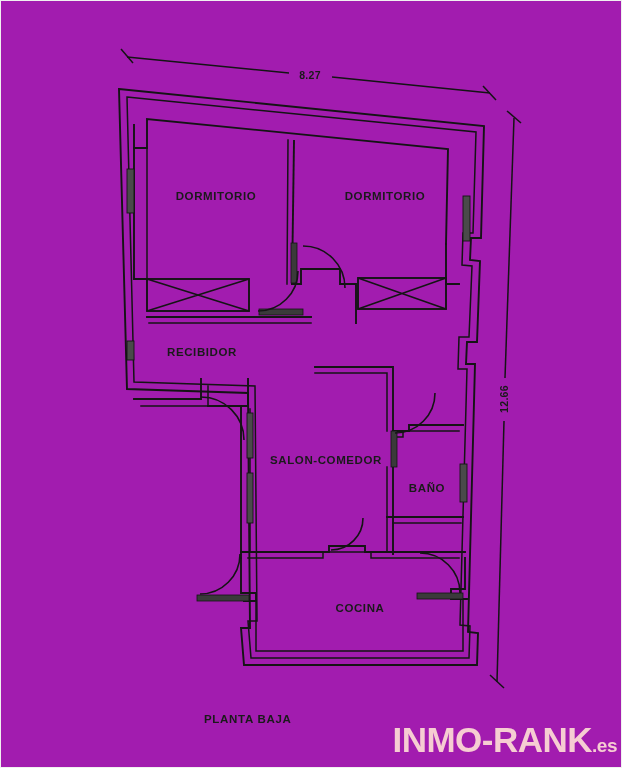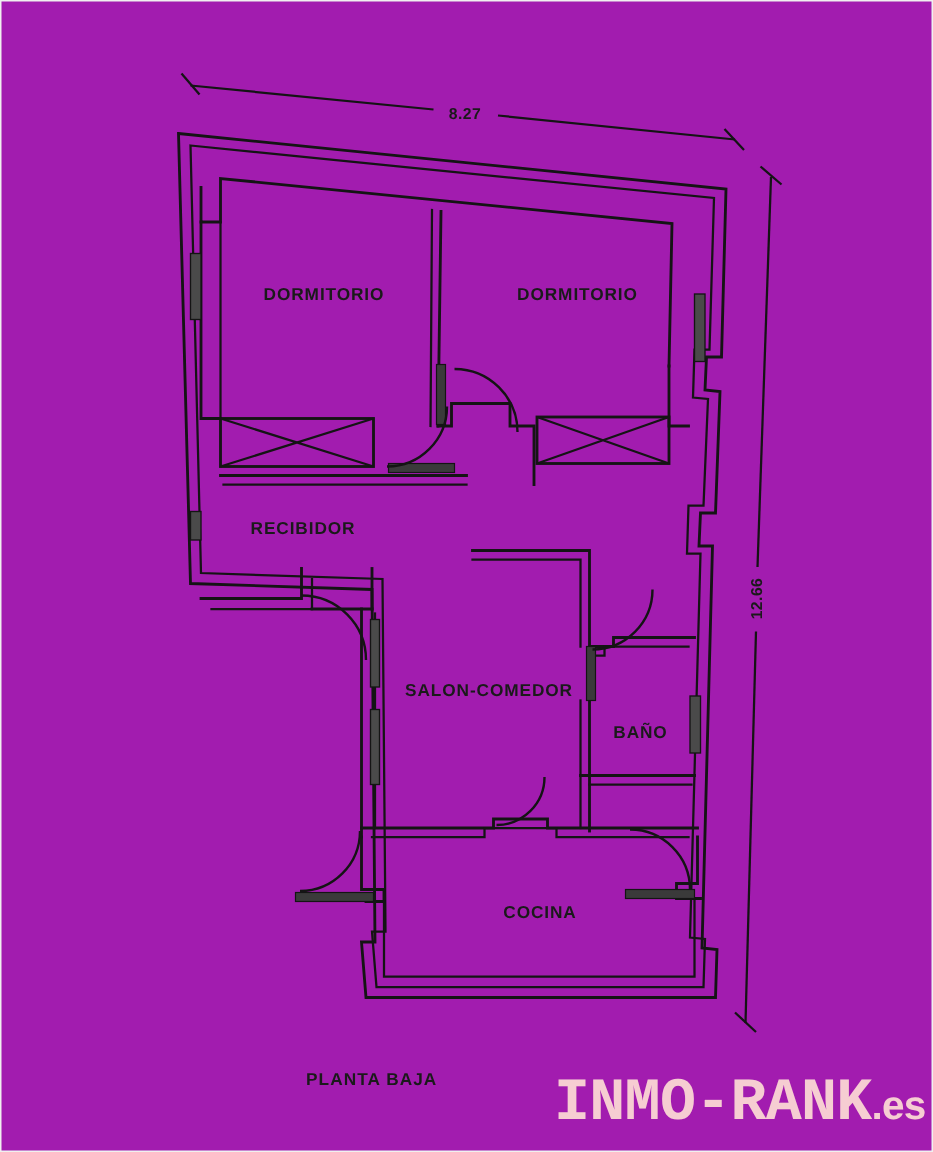--- a/index.html
+++ b/index.html
@@ -92,28 +92,28 @@
   .watermark {
     position: absolute;
     right: 4px;
     bottom: 10px;
     line-height: 1;
     white-space: nowrap;
     user-select: none;
     pointer-events: none;
   }
   .wm-main {
-    font-family: Liberation Mono, monospace;
-    font-size: 40px;
+    font-family: Liberation Sans, sans-serif;
+    font-size: 35px;
     font-weight: bold;
     letter-spacing: -0.5px;
   }
   .wm-tld {
     font-family: "Liberation Sans", sans-serif;
-    font-size: 27px;
+    font-size: 19px;
     font-weight: bold;
     letter-spacing: -0.5px;
   }
 </style>
 </head>
 <body>
 
 <div id="page">
 
   <svg id="plan-svg" viewBox="0 0 622 768">

